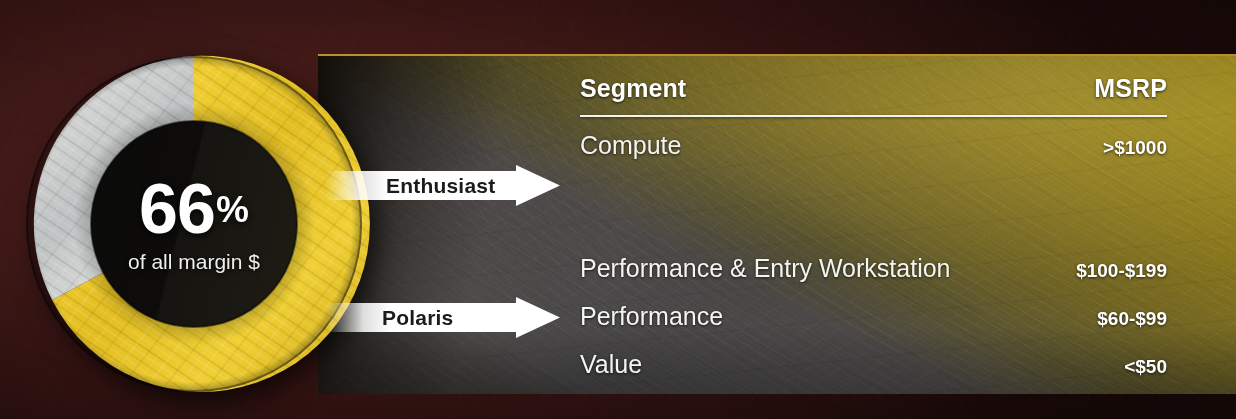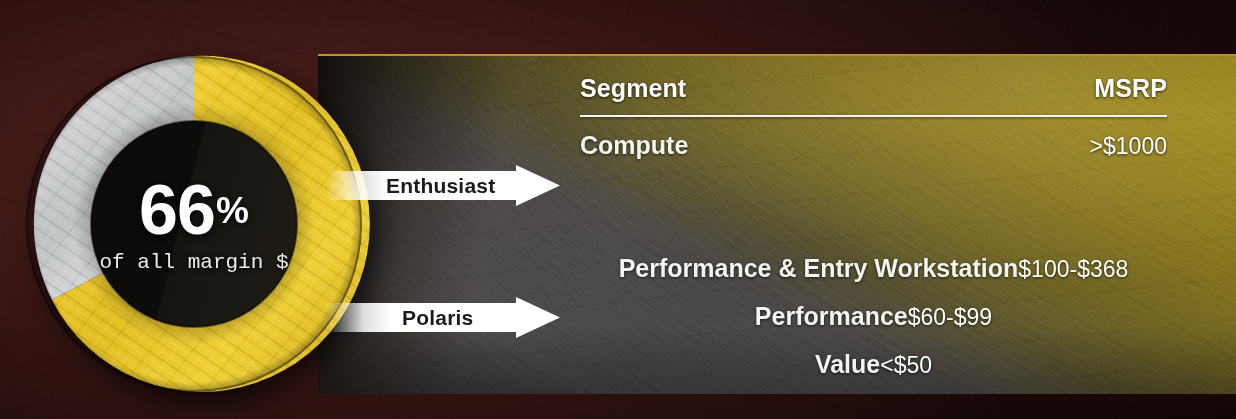--- a/index.html
+++ b/index.html
@@ -146,31 +146,31 @@
     width: 100%;
   }
   .rowgroup.top  { top: 75px; }
   .rowgroup.bot  { top: 198px; }
   .row {
     display: flex;
     justify-content: space-between;
     align-items: baseline;
   }
   .rowgroup.top .row { height: 33px; }
-  .rowgroup.bot .row { height: 48px; justify-content: center; }
+  .rowgroup.bot .row { height: 48px; }
   .seg {
     font-size: 25px;
-    font-weight: 700;
+    font-weight: 400;
     color: #f4f4f1;
     white-space: nowrap;
     text-shadow: 0 1px 3px rgba(0,0,0,.7);
   }
   .msrp {
-    font-size: 23px;
-    font-weight: normal;
+    font-size: 19px;
+    font-weight: bold;
     color: #ffffff;
     white-space: nowrap;
     text-shadow: 0 1px 3px rgba(0,0,0,.7);
   }
 
   
   .donut-wrap {
     position: absolute;
     left: 18px;
     top: 48px;
@@ -208,21 +208,20 @@
     color: #ffffff;
     margin-left: 1px;
     text-shadow: 0 2px 6px rgba(0,0,0,.9);
   }
   .pct-sub {
     margin-top: 6px;
     font-size: 21px;
     font-weight: 300;
     color: #eeeeea;
     text-shadow: 0 1px 4px rgba(0,0,0,.9);
-    font-family: Liberation Mono, monospace;
   }
 
   
   .arrow {
     position: absolute;
     height: 41px;
   }
   .arrow-svg { display: block; height: 41px; }
   .arrow-label {
     position: absolute;
@@ -232,21 +231,21 @@
     align-items: center;
     font-size: 21px;
     font-weight: bold;
     color: #1b1b1b;
     letter-spacing: .2px;
     white-space: nowrap;
   }
   #arrow-opportunity { left: 326px; top: 165px; width: 234px; }
   #arrow-opportunity .arrow-label { left: 60px; }
   #arrow-polaris     { left: 326px; top: 297px; width: 234px; }
-  #arrow-polaris     .arrow-label { left: 76px; }
+  #arrow-polaris     .arrow-label { left: 56px; }
 </style>
 </head>
 <body>
 
 <div id="stage">
 
   <div class="bg-base"></div>
   <div class="bg-scratch"></div>
   <div class="bg-vig"></div>
 
@@ -269,21 +268,21 @@
       <div class="rowgroup top">
         <div class="row">
           <span class="seg">Compute</span>
           <span class="msrp">&gt;$1000</span>
         </div>
       </div>
 
       <div class="rowgroup bot">
         <div class="row">
           <span class="seg">Performance &amp; Entry Workstation</span>
-          <span class="msrp">$100-$368</span>
+          <span class="msrp">$100-$199</span>
         </div>
         <div class="row">
           <span class="seg">Performance</span>
           <span class="msrp">$60-$99</span>
         </div>
         <div class="row">
           <span class="seg">Value</span>
           <span class="msrp">&lt;$50</span>
         </div>
       </div>

